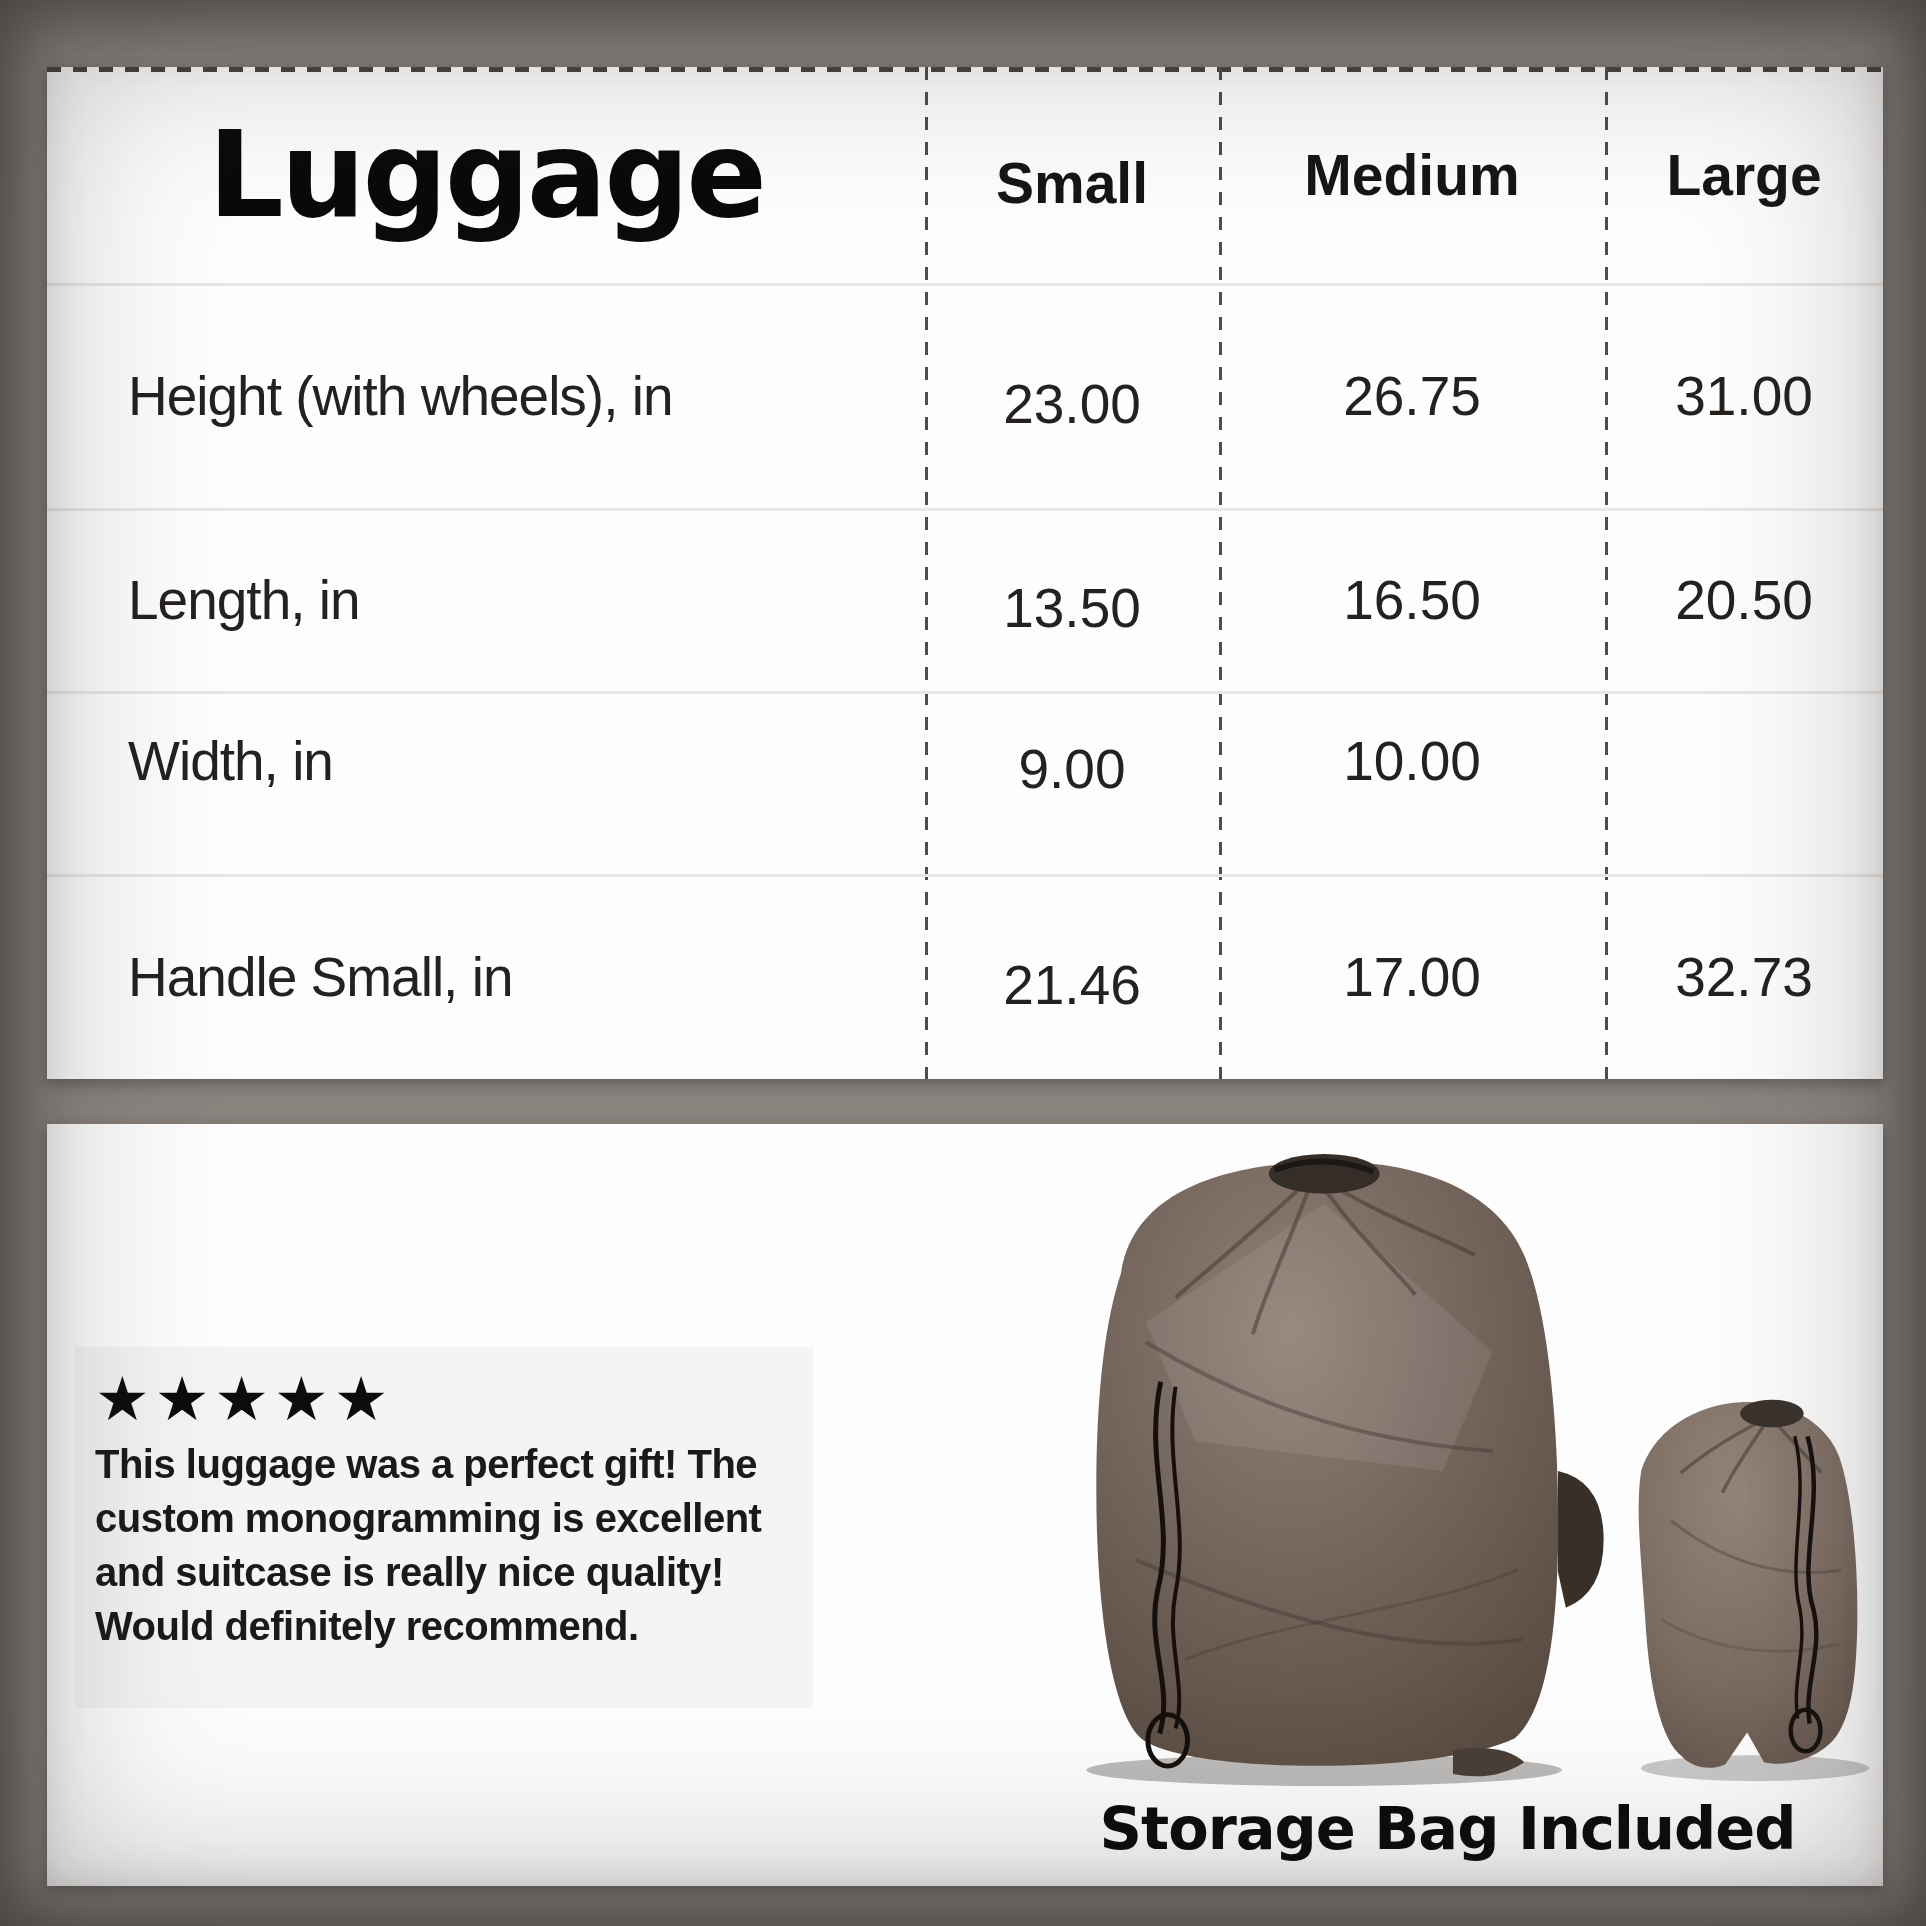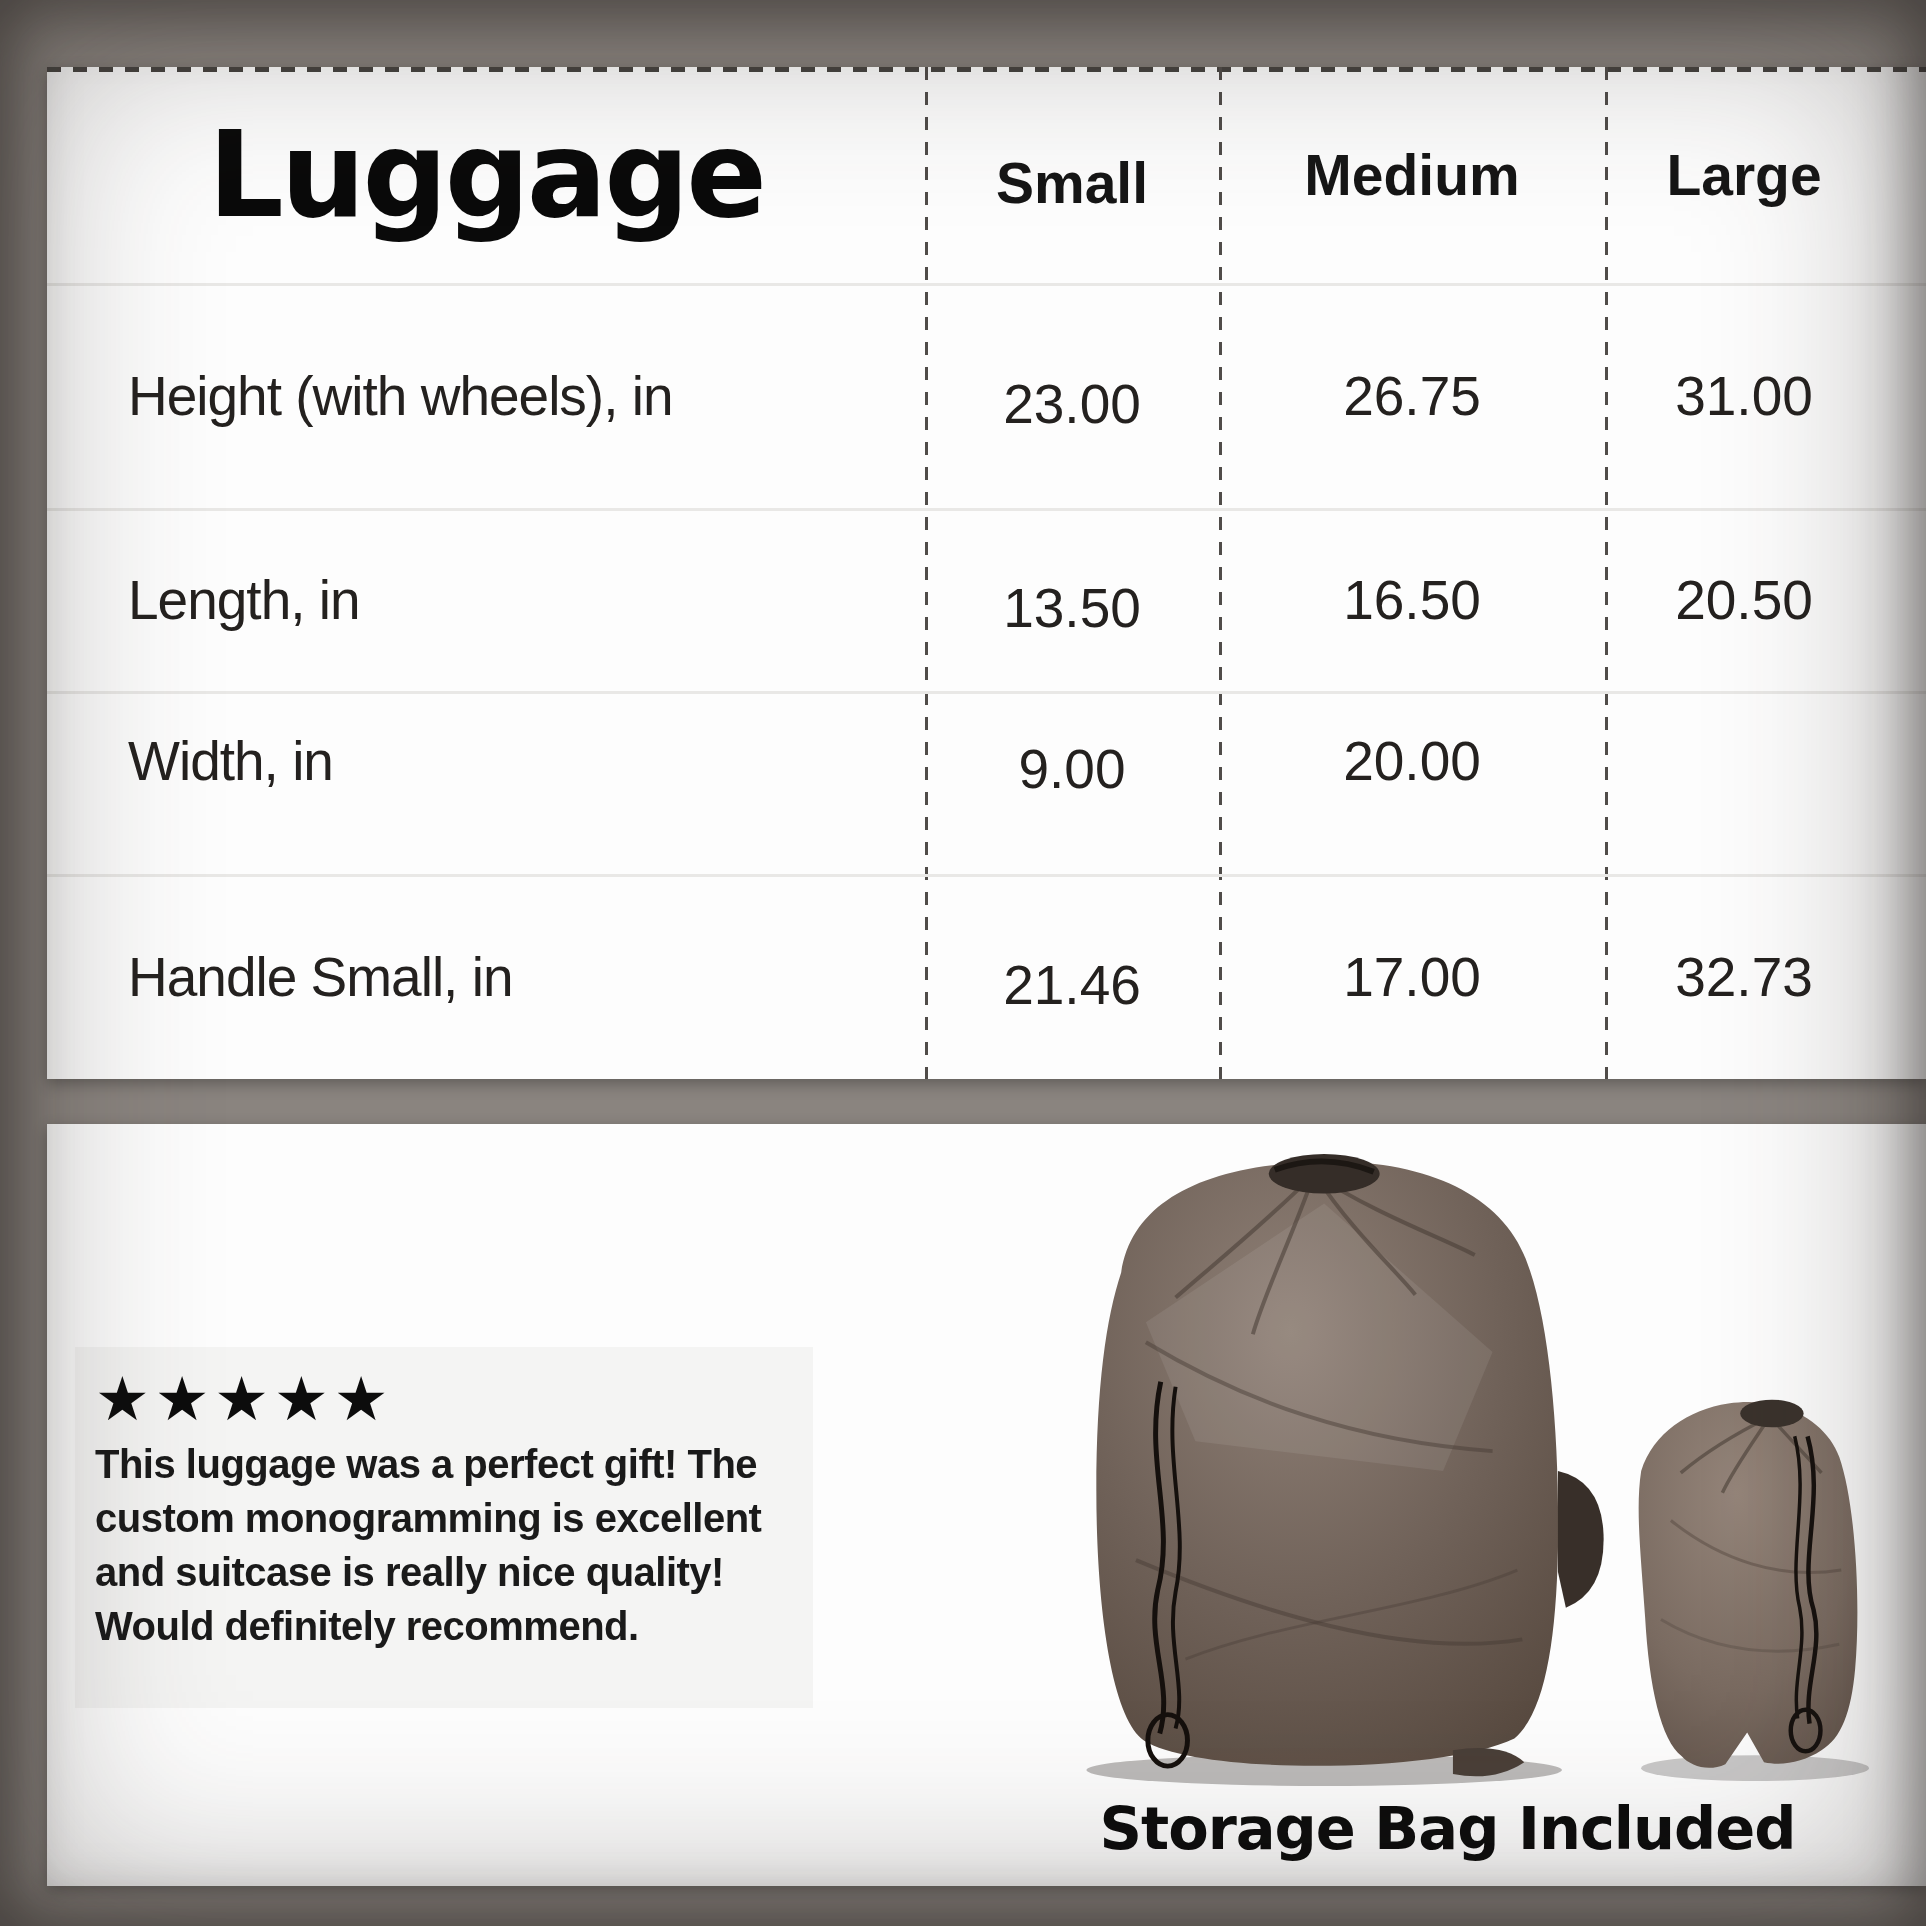--- a/index.html
+++ b/index.html
@@ -13,21 +13,20 @@
   
   .stage::after{
     content:"";position:absolute;inset:0;pointer-events:none;
     box-shadow:
       inset 0 0 59px 14px rgba(30,26,23,.50),
       inset 0 0 178px 40px rgba(52,47,43,.30);
   }
   .card{
     position:absolute;background:#fdfdfd;
     box-shadow:0 5px 14px rgba(0,0,0,.30);
-    padding-left:44px;
   }
   
   .table-card{left:47px;top:67px;width:1836px;height:1012px;}
   .dash-top{
     position:absolute;top:0;left:0;right:0;height:5px;
     background:repeating-linear-gradient(90deg,#45423f 0 14px,transparent 14px 26px);
   }
   .col-divider{
     position:absolute;top:0;bottom:0;width:3px;
     background:repeating-linear-gradient(180deg,#504c49 0 13px,transparent 13px 25px);
@@ -104,21 +103,21 @@
     <div class="col-box col-medium r1 cell">26.75</div>
     <div class="col-box col-large  r1 cell">31.00</div>
 
     <div class="row-label r2">Length, in</div>
     <div class="col-box col-small  r2 cell">13.50</div>
     <div class="col-box col-medium r2 cell">16.50</div>
     <div class="col-box col-large  r2 cell">20.50</div>
 
     <div class="row-label r3">Width, in</div>
     <div class="col-box col-small  r3 cell">9.00</div>
-    <div class="col-box col-medium r3 cell">20.00</div>
+    <div class="col-box col-medium r3 cell">10.00</div>
 
     <div class="row-label r4">Handle Small, in</div>
     <div class="col-box col-small  r4 cell">21.46</div>
     <div class="col-box col-medium r4 cell">17.00</div>
     <div class="col-box col-large  r4 cell">32.73</div>
   </div>
 
   <div class="card bottom-card">
 
     <div class="review-panel">

